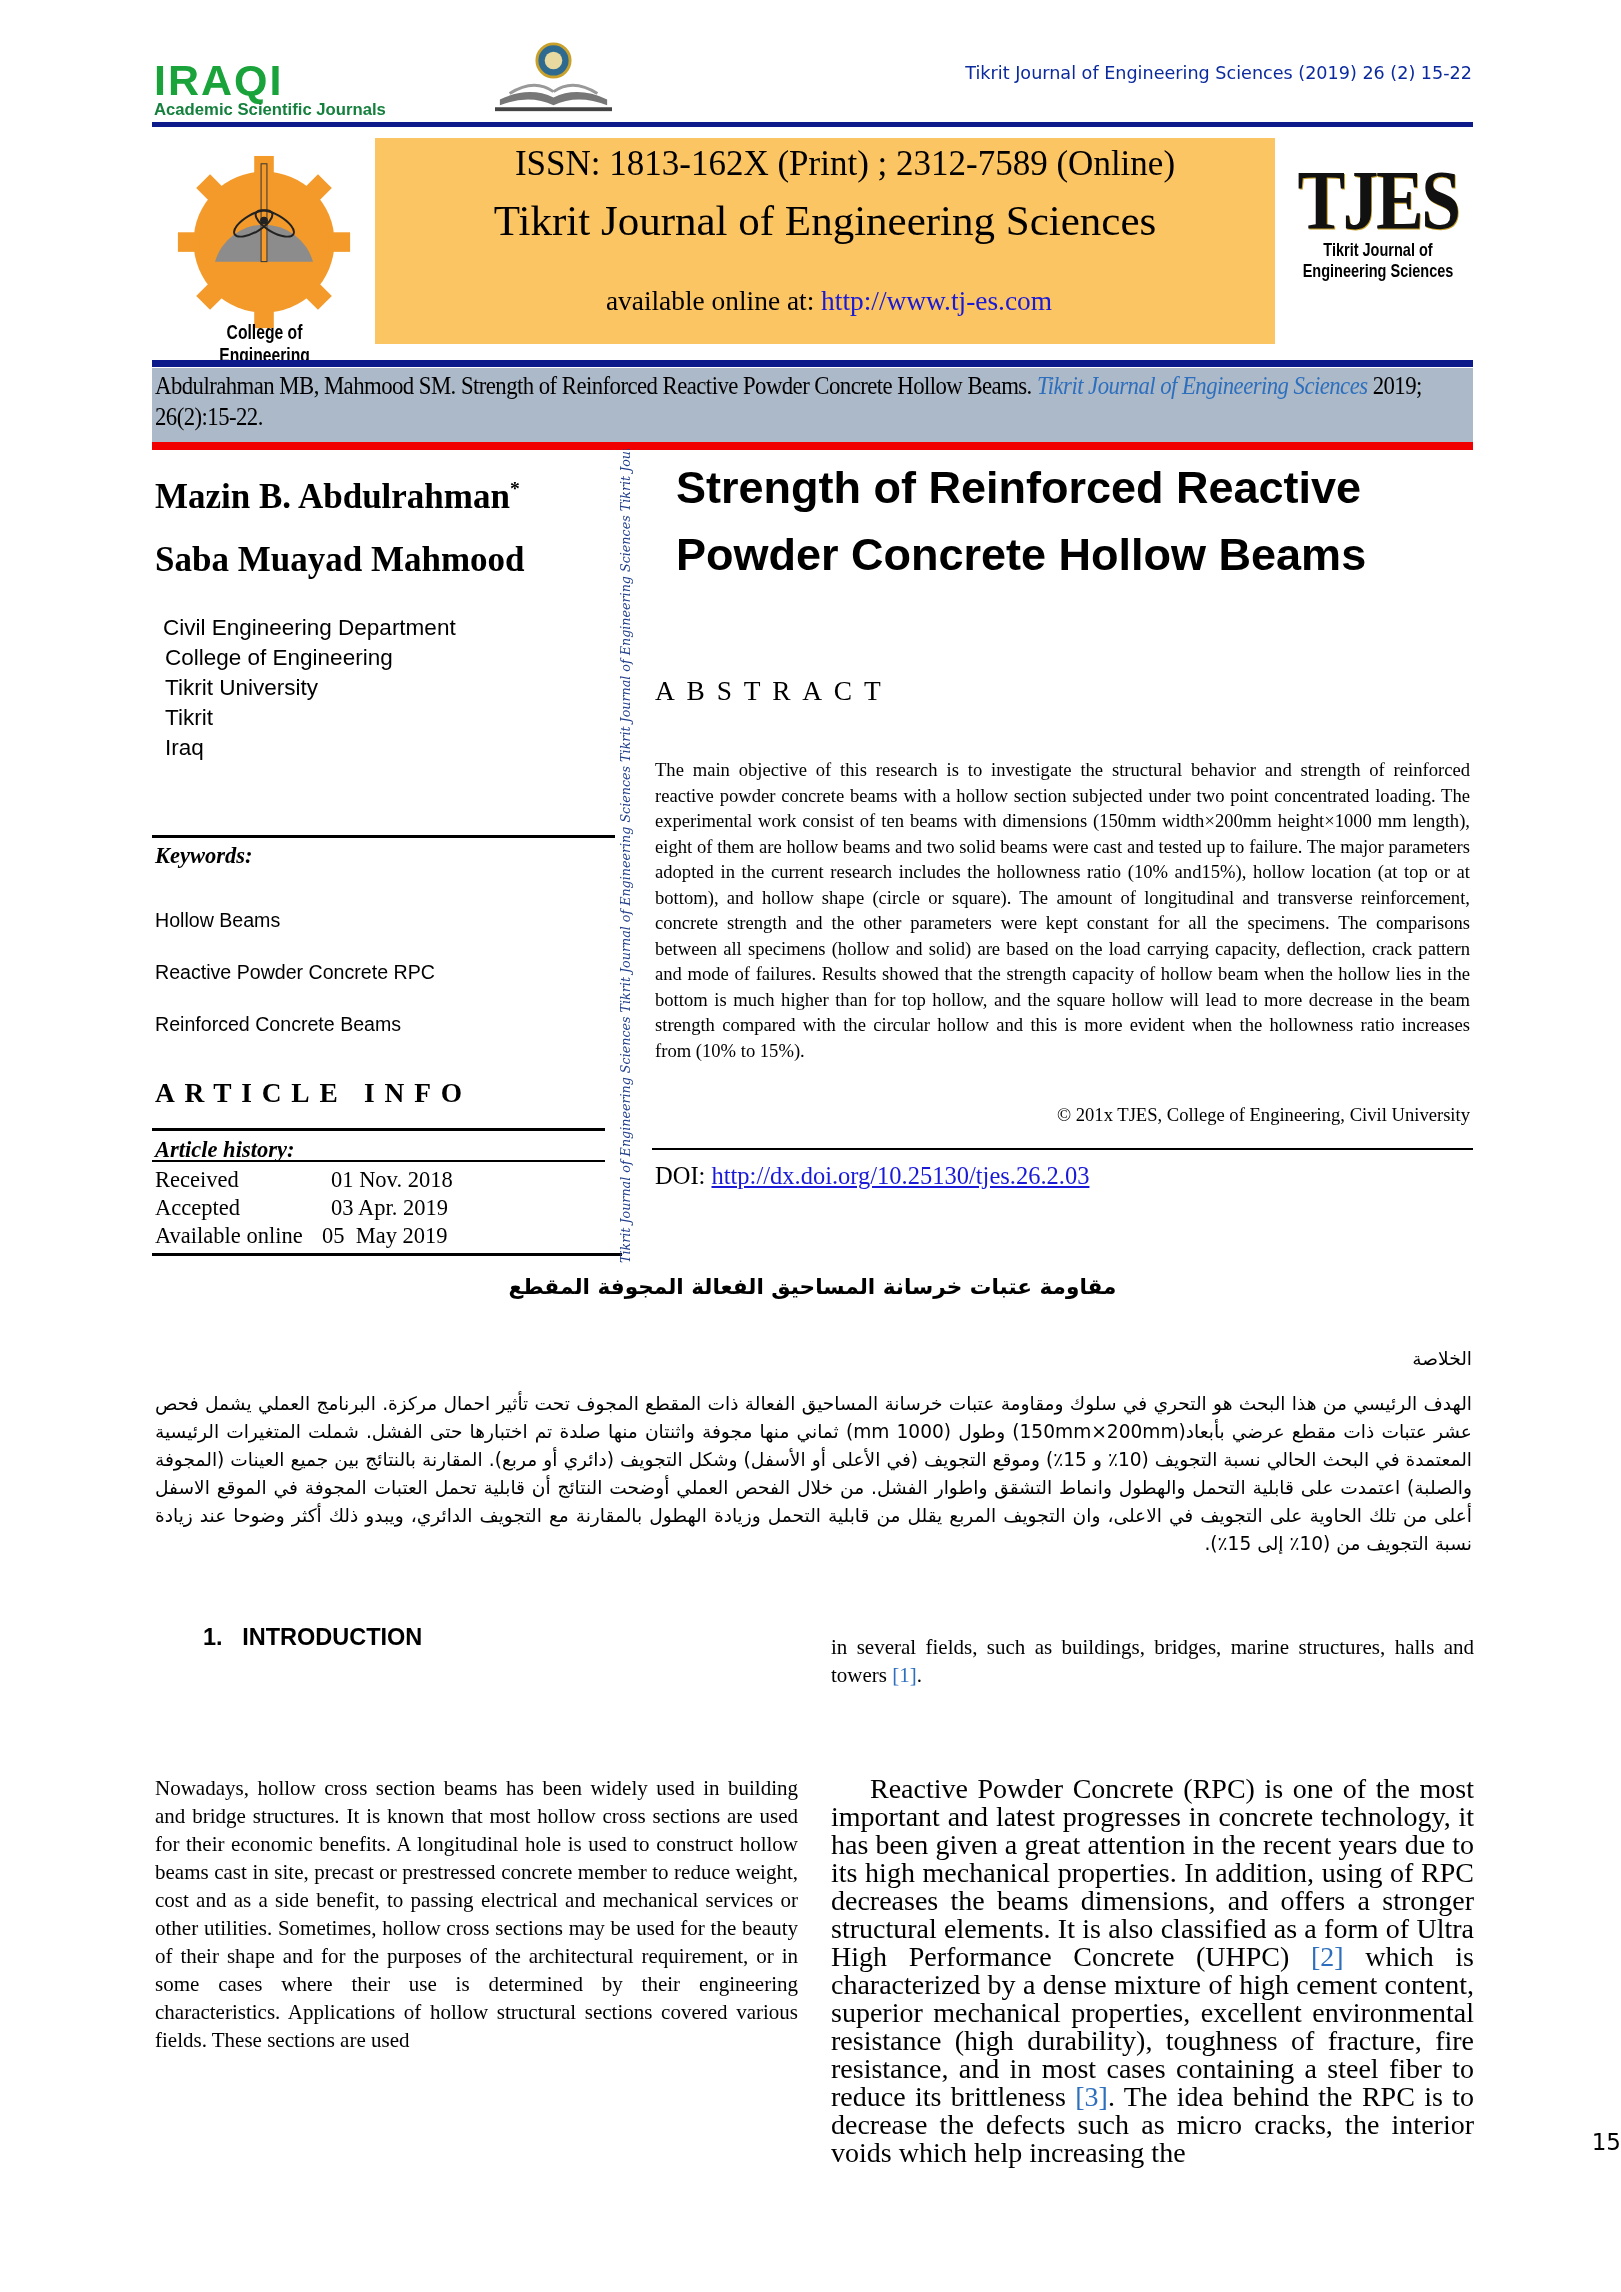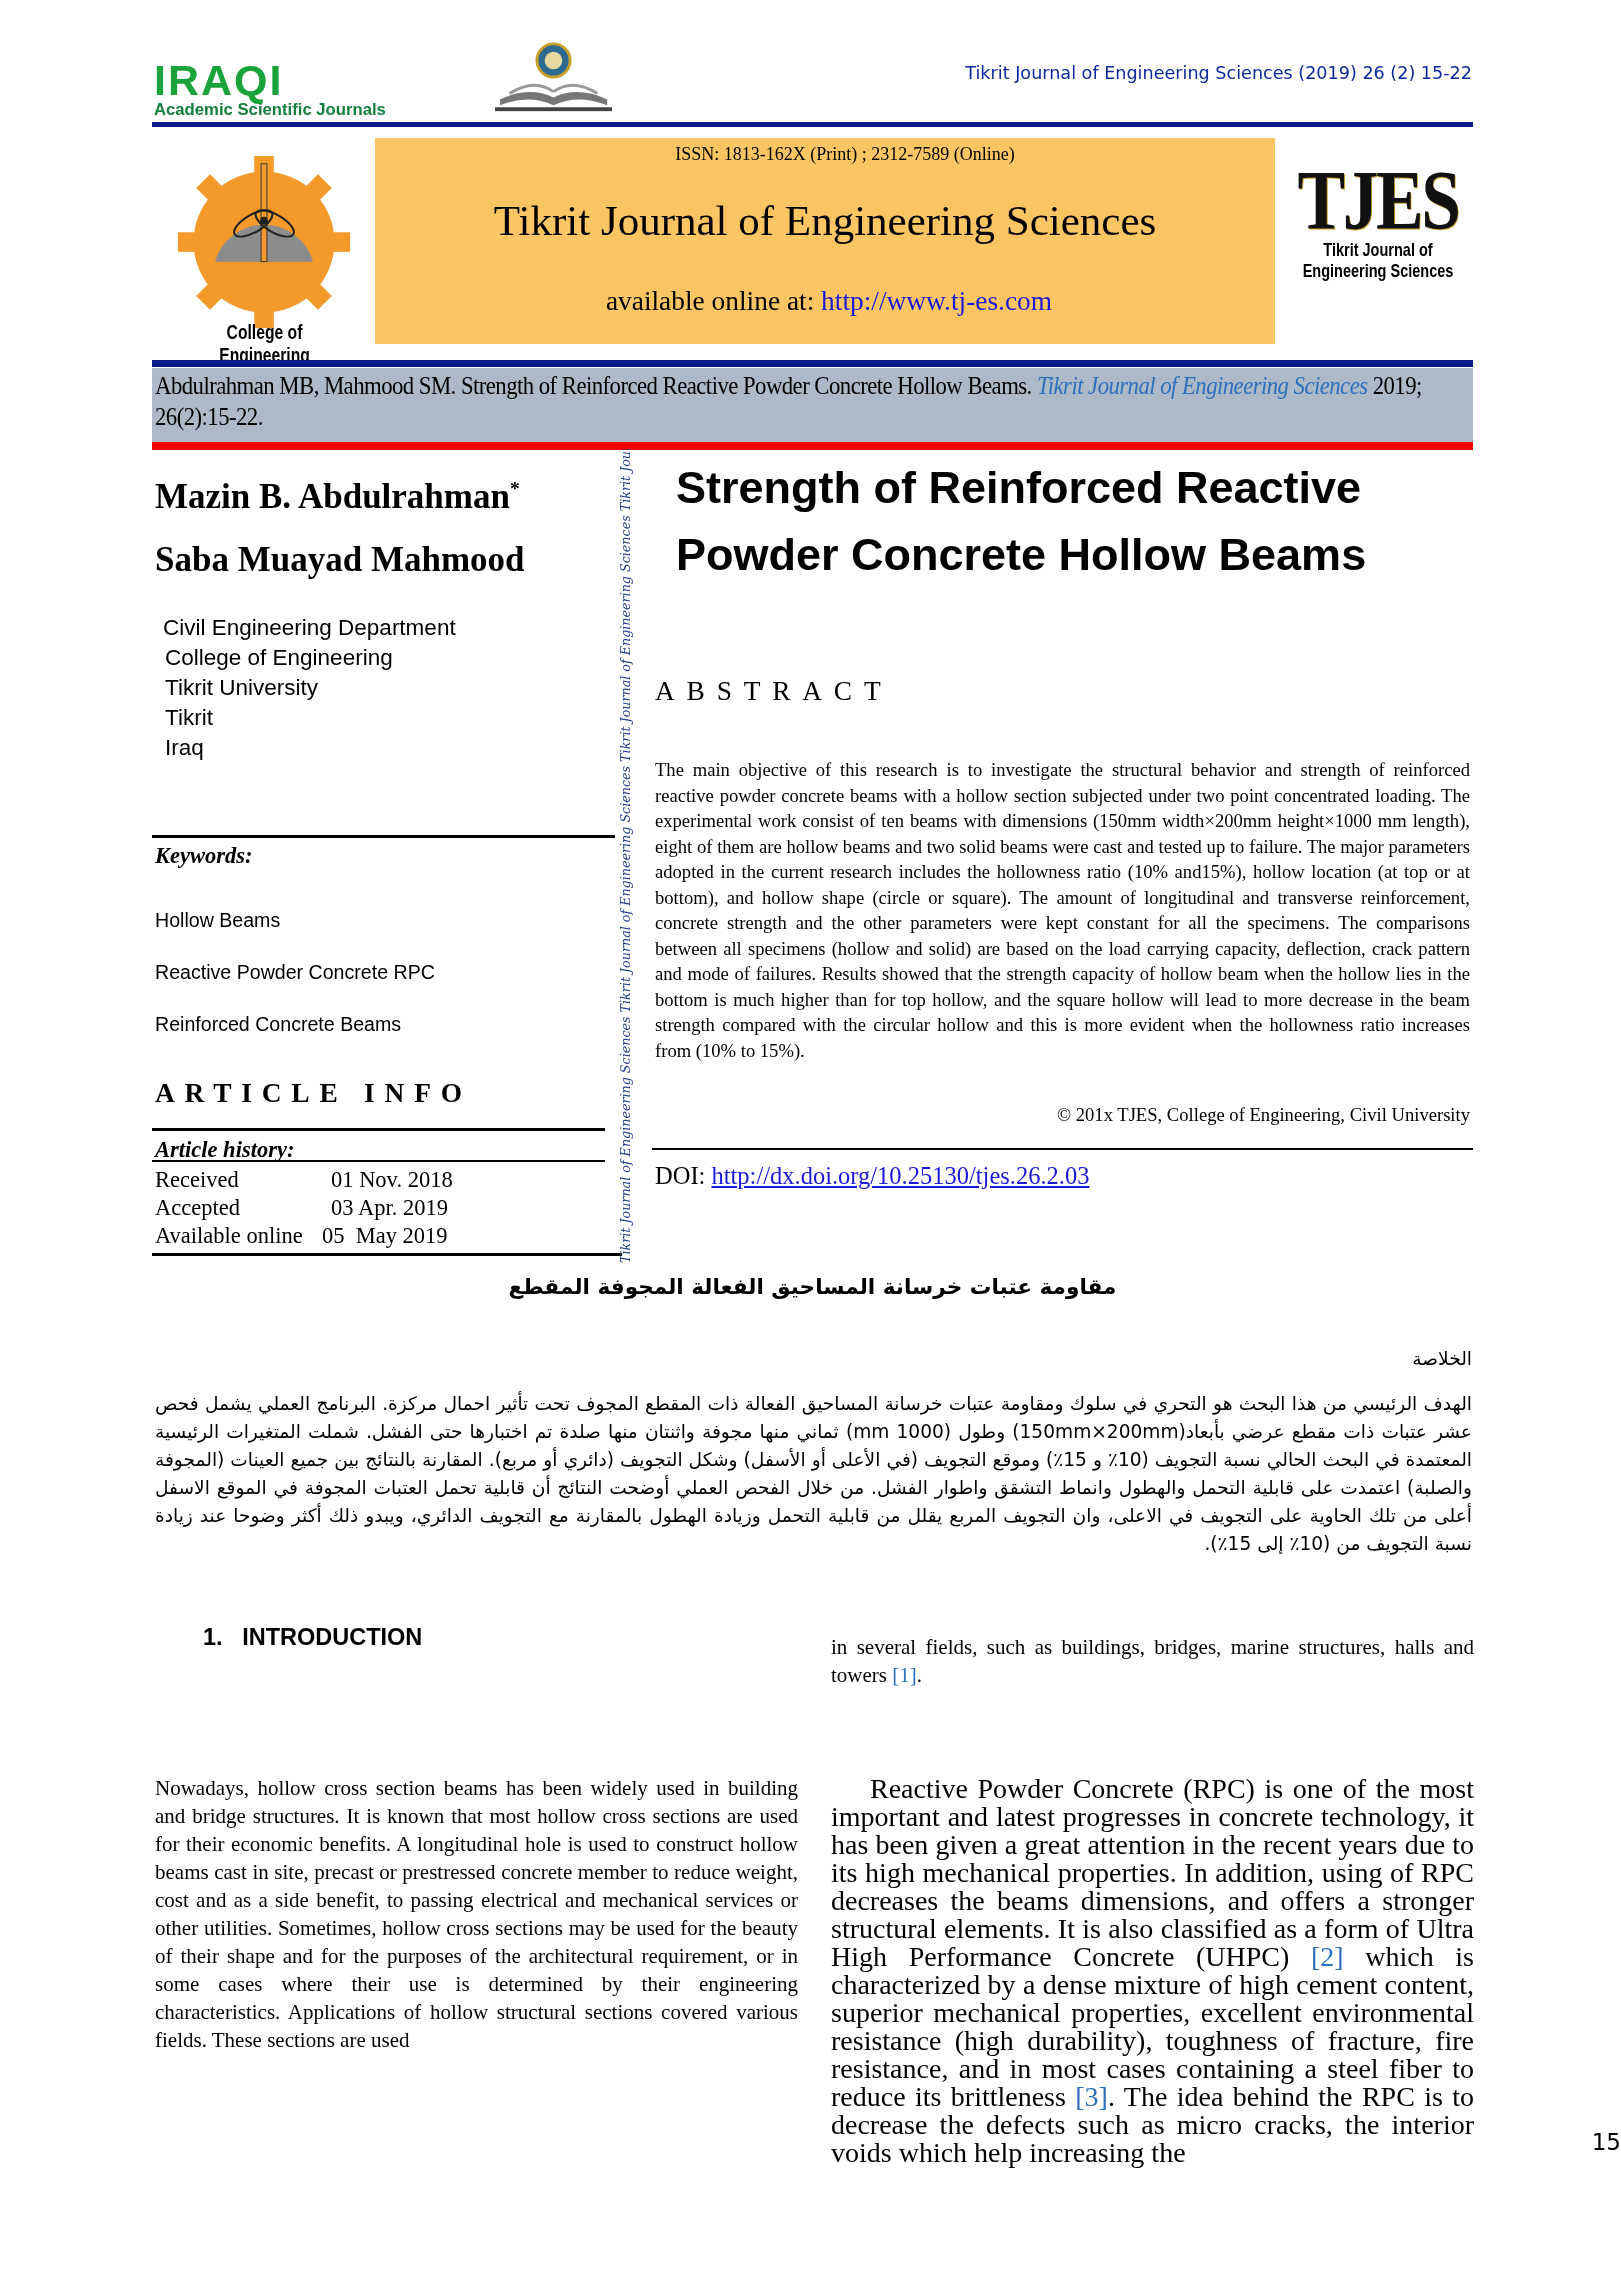--- a/index.html
+++ b/index.html
@@ -16,21 +16,21 @@
   .book-logo { left: 490px; top: 39px; width: 127px; height: 78px; }
   .running-head { right: 149px; top: 63px; font-family: "DejaVu Sans", sans-serif; font-size: 17.6px;
                   color: #0b2a9e; margin-left: 48px; }
   .rule-blue { left: 152px; width: 1321px; height: 4.9px; background: #0c1a8a; }
 
   .coe-logo { left: 174px; top: 137px; width: 181px; height: 216px; }
   .coe-caption { left: 174px; top: 321px; width: 181px; text-align: center;
                  font-family: "Liberation Sans", sans-serif; font-weight: 900; font-size: 19.6px;
                  transform: scaleX(0.8); transform-origin: center; }
   .orange-box { left: 375px; top: 138px; width: 900px; height: 206px; background: #fcc563; }
-  .issn { left: 375px; top: 144px; width: 940px; text-align: center; font-size: 18px; }
+  .issn { left: 375px; top: 144px; width: 940px; text-align: center; font-size: 35px; }
   .journal-title { left: 375px; top: 196px; width: 900px; text-align: center; font-size: 43px; }
   .avail { left: 375px; top: 286px; width: 908px; text-align: center; font-size: 27.4px; }
   .avail a { color: #1a1ad6; text-decoration: none; }
 
   .tjes-logo { left: 1280px; top: 162px; width: 196px; text-align: center; }
   .tjes-big { font-family: "Liberation Serif", serif; font-weight: 900; font-size: 84px; line-height: 78px;
               letter-spacing: -2.9px; color: #111; text-shadow: 1px 1px 0 #c9a12a; transform: scaleX(0.85); }
   .tjes-small { font-family: "Liberation Sans", sans-serif; font-weight: 900; font-size: 18.6px; line-height: 20.6px;
                 transform: scaleX(0.78); }
 

